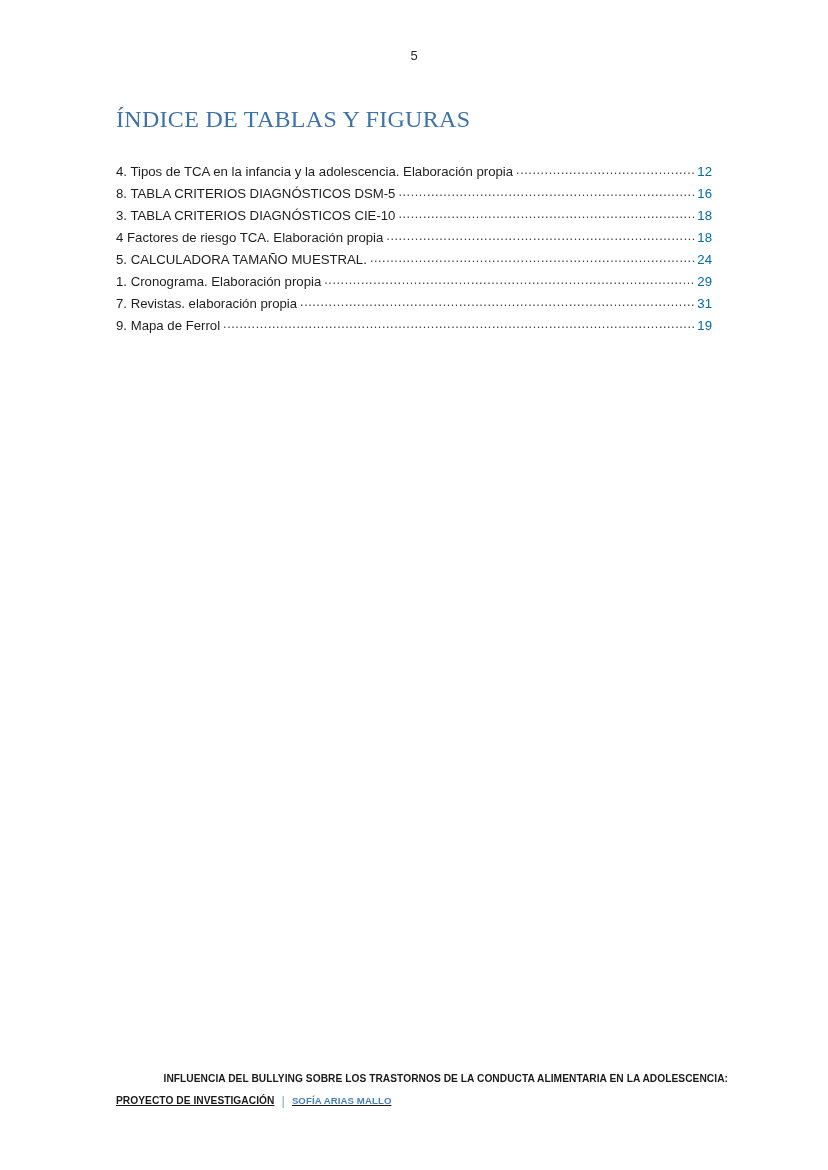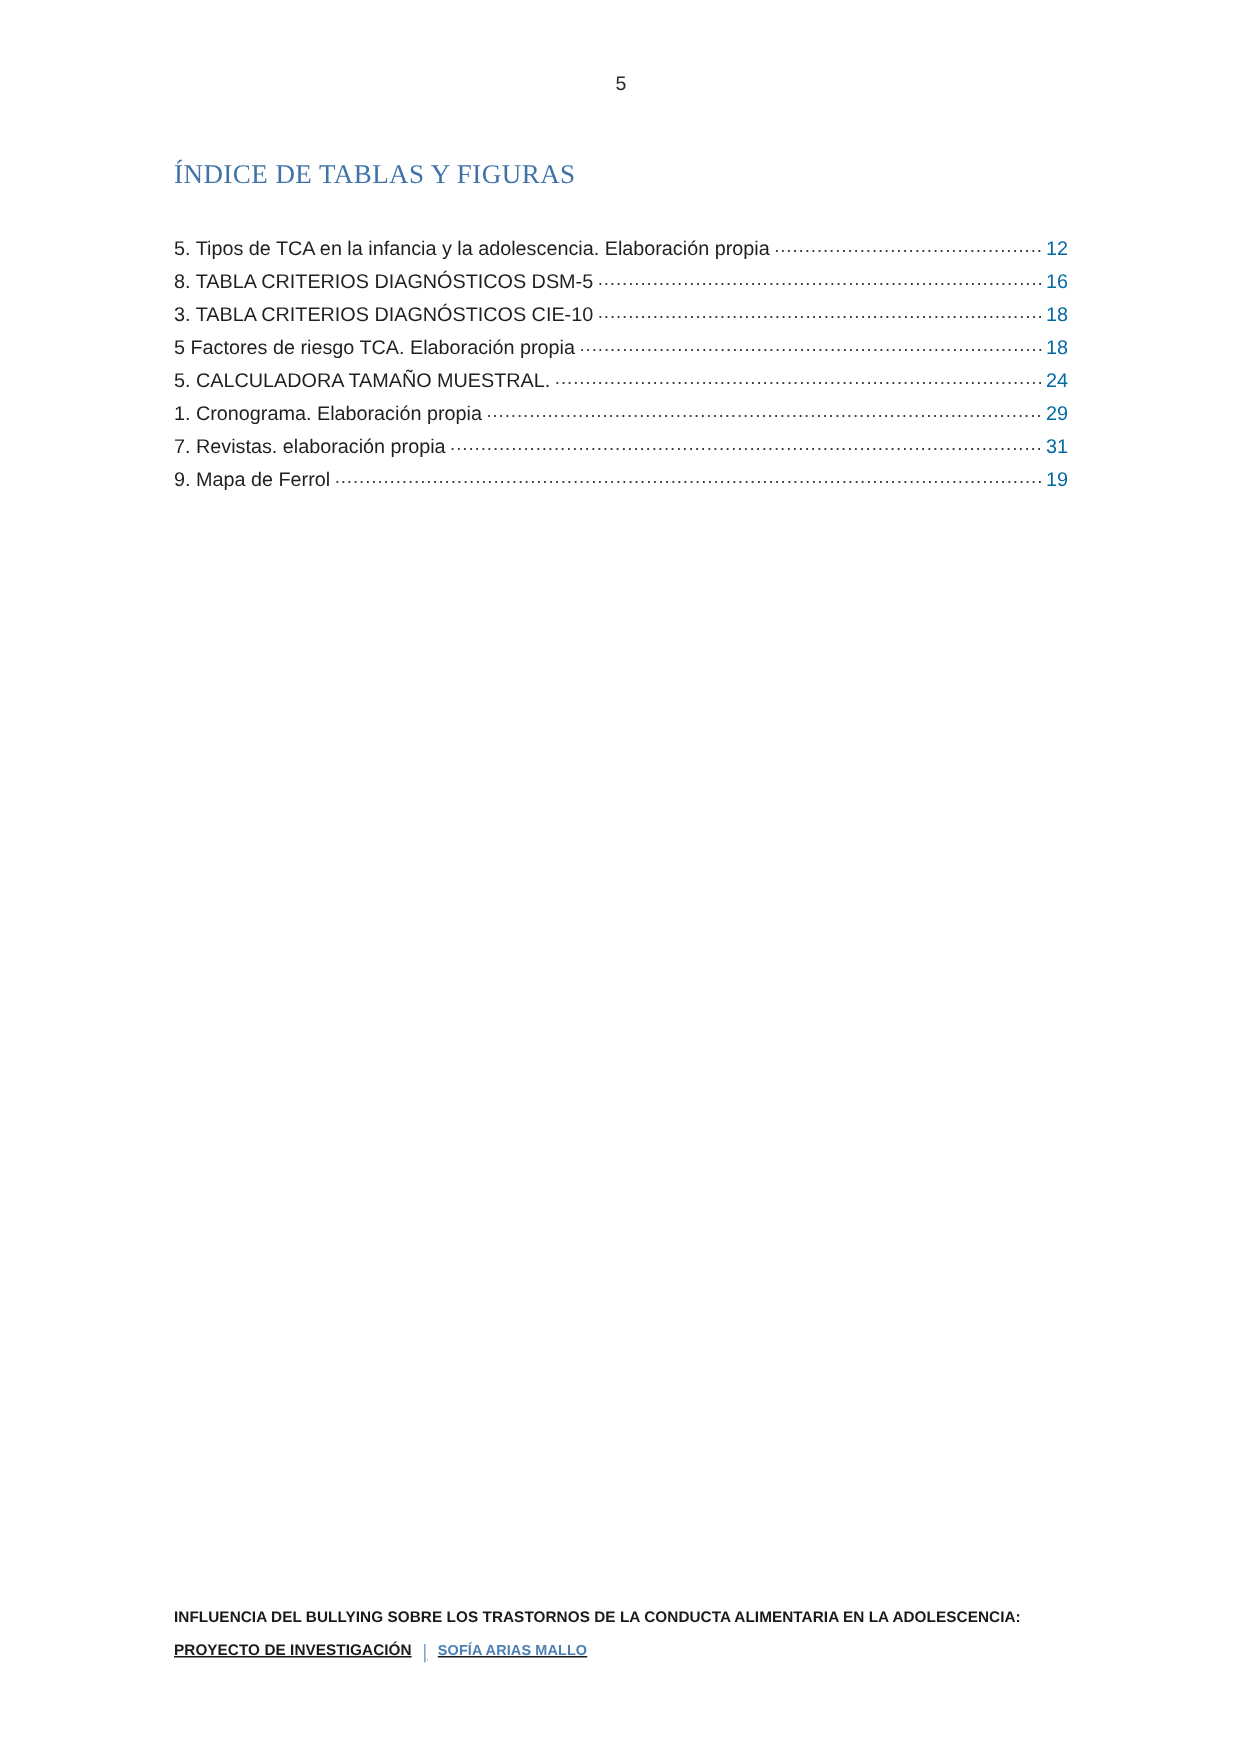--- a/index.html
+++ b/index.html
@@ -31,21 +31,21 @@
     font-family: "Liberation Sans", sans-serif;
   }
   .content {
     position: absolute;
     left: 116px;
     right: 116px;
     top: 106px;
   }
   .toc-heading {
     font-family: "Liberation Serif", serif;
-    font-size: 18px;
+    font-size: 24px;
     color: #3f72a8;
     letter-spacing: 0.3px;
     font-weight: 400;
     margin: 0 0 28px 0;
   }
   .toc-list {
     margin: 0;
     padding: 0;
     list-style: none;
   }
@@ -84,20 +84,21 @@
     position: absolute;
     left: 116px;
     right: 100px;
     bottom: 58px;
     font-size: 10.2px;
     font-weight: bold;
     line-height: 22px;
     letter-spacing: 0.05px;
     color: #1a1a1a;
     font-family: "Liberation Sans", sans-serif;
+    text-align: right;
   }
   .footer-line1 {
     display: block;
   }
   .footer-line2 {
     display: flex;
     align-items: center;
     gap: 7px;
     text-decoration: underline;
   }
@@ -123,39 +124,39 @@
 
   <div class="page-number">5</div>
 
   <div class="content">
 
     <h1 class="toc-heading">ÍNDICE DE TABLAS Y FIGURAS</h1>
 
     <ul class="toc-list">
 
       <li class="toc-entry">
-        <span class="toc-label">5. Tipos de TCA en la infancia y la adolescencia. Elaboración propia</span>
+        <span class="toc-label">4. Tipos de TCA en la infancia y la adolescencia. Elaboración propia</span>
         <span class="toc-dots"></span>
         <span class="toc-page">12</span>
       </li>
 
       <li class="toc-entry">
         <span class="toc-label">8. TABLA CRITERIOS DIAGNÓSTICOS DSM-5</span>
         <span class="toc-dots"></span>
         <span class="toc-page">16</span>
       </li>
 
       <li class="toc-entry">
         <span class="toc-label">3.     TABLA CRITERIOS DIAGNÓSTICOS CIE-10</span>
         <span class="toc-dots"></span>
         <span class="toc-page">18</span>
       </li>
 
       <li class="toc-entry">
-        <span class="toc-label">5 Factores de riesgo TCA. Elaboración propia</span>
+        <span class="toc-label">4 Factores de riesgo TCA. Elaboración propia</span>
         <span class="toc-dots"></span>
         <span class="toc-page">18</span>
       </li>
 
       <li class="toc-entry">
         <span class="toc-label">5. CALCULADORA TAMAÑO MUESTRAL.</span>
         <span class="toc-dots"></span>
         <span class="toc-page">24</span>
       </li>
 

